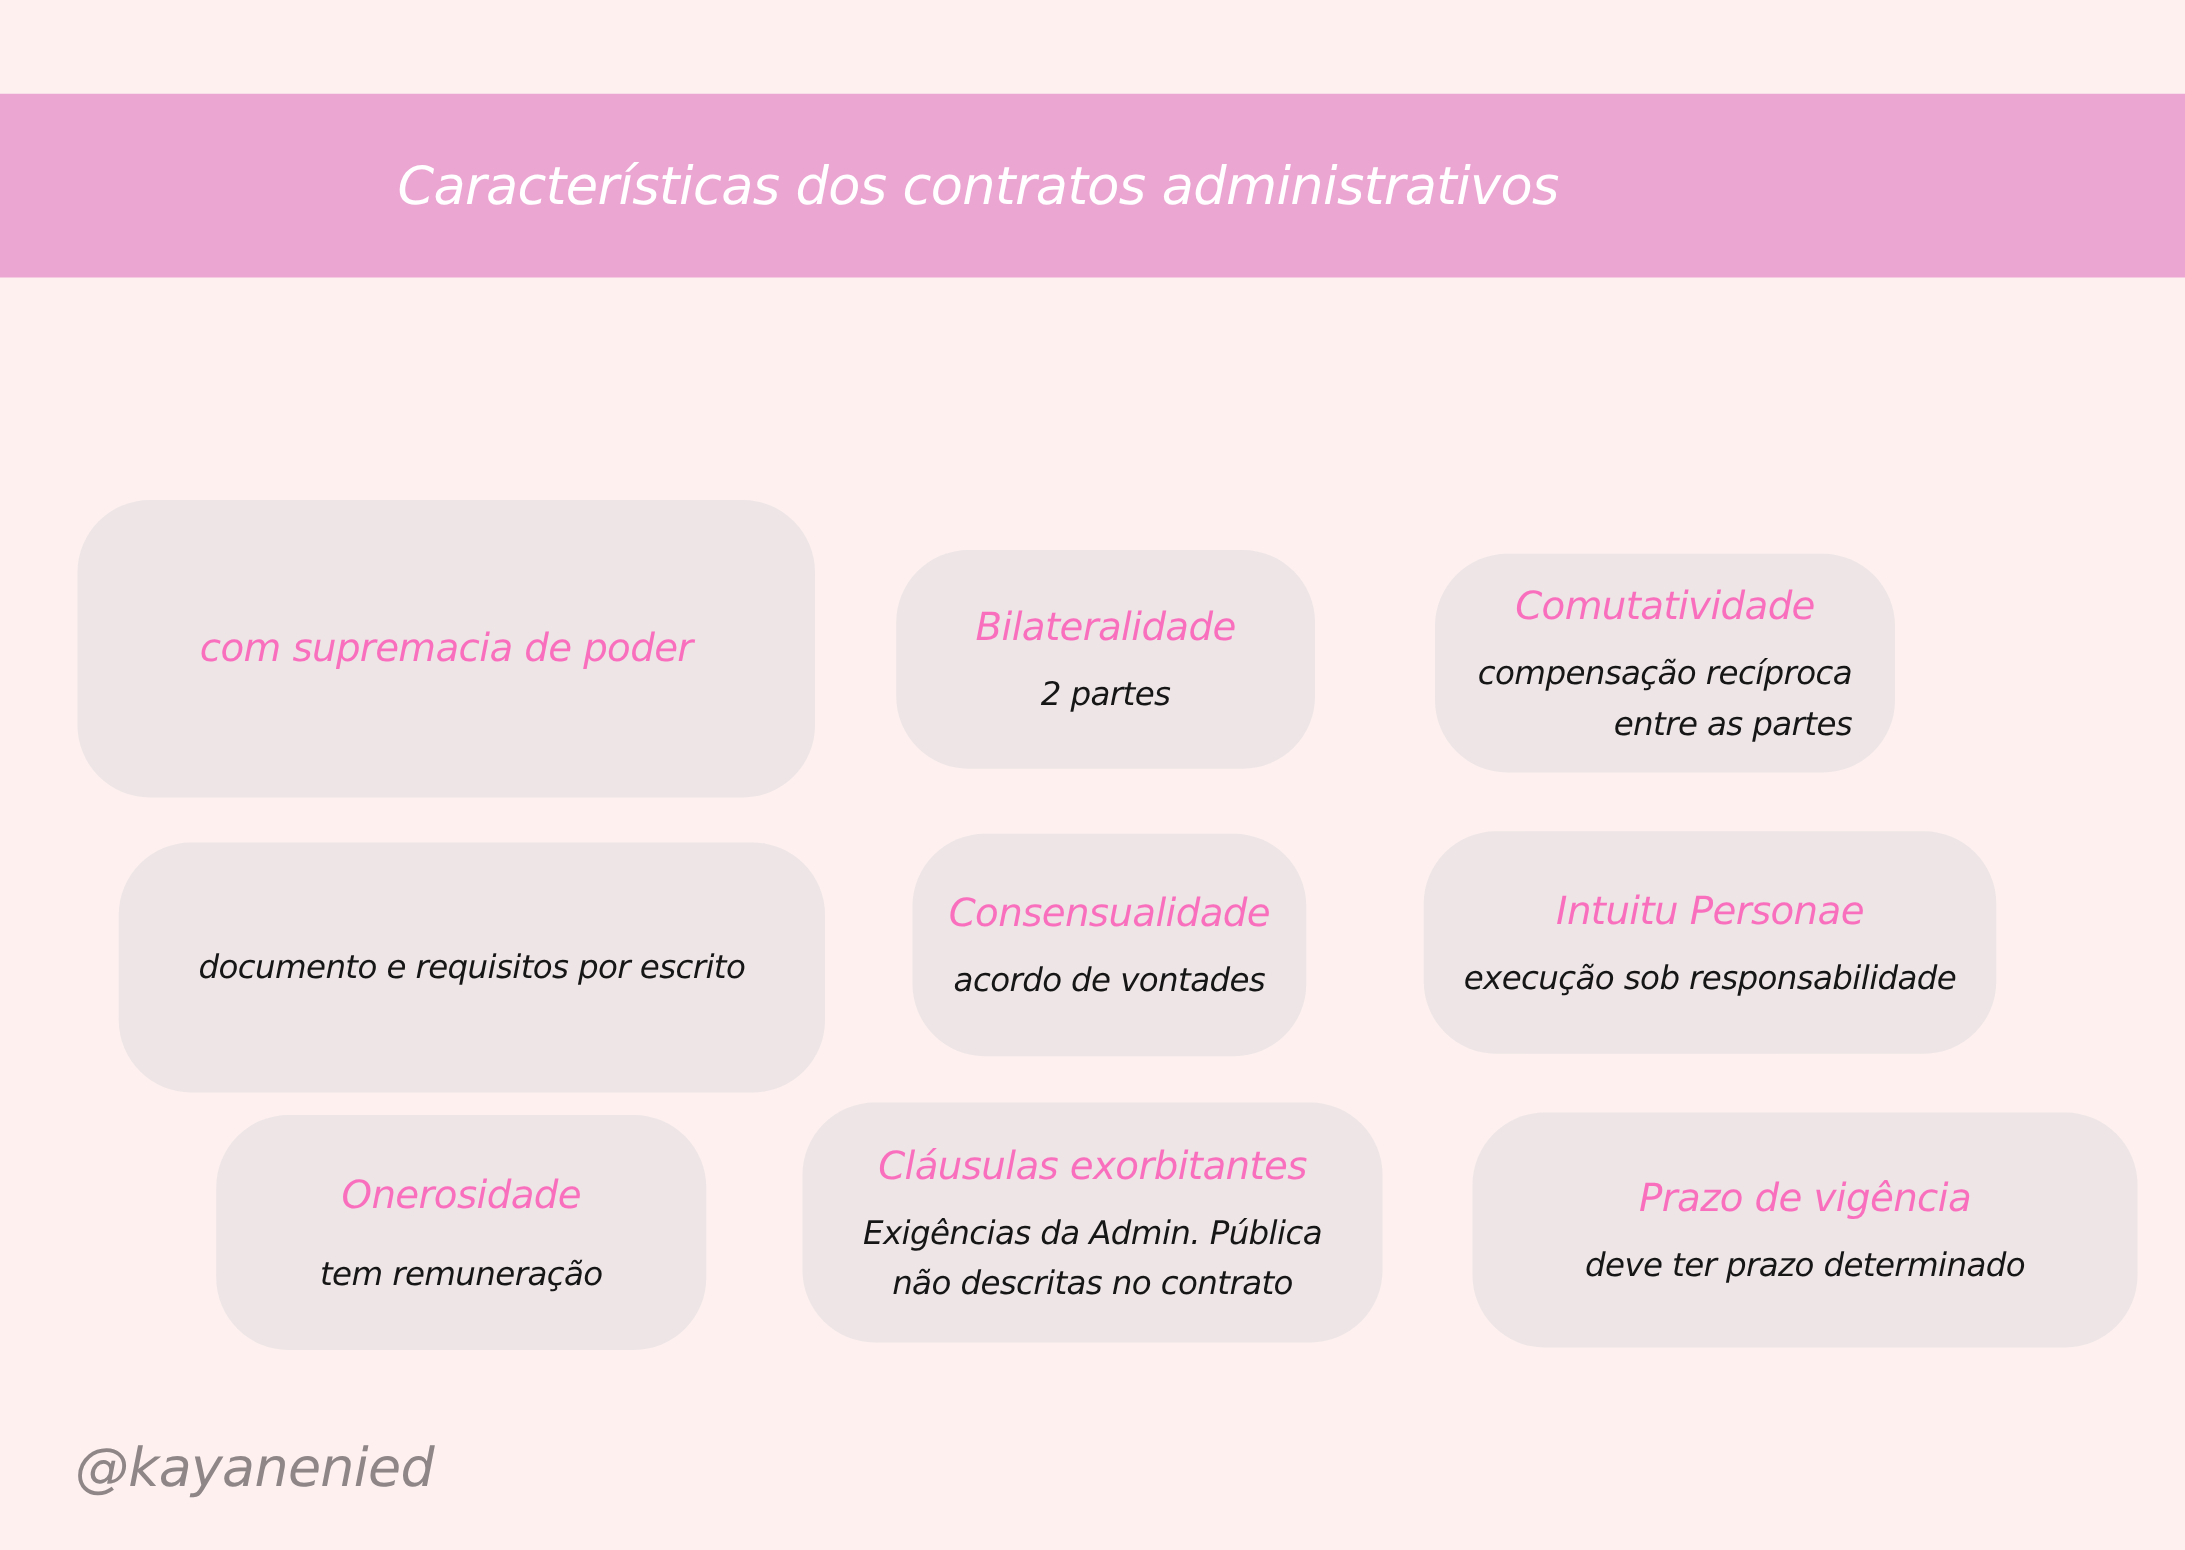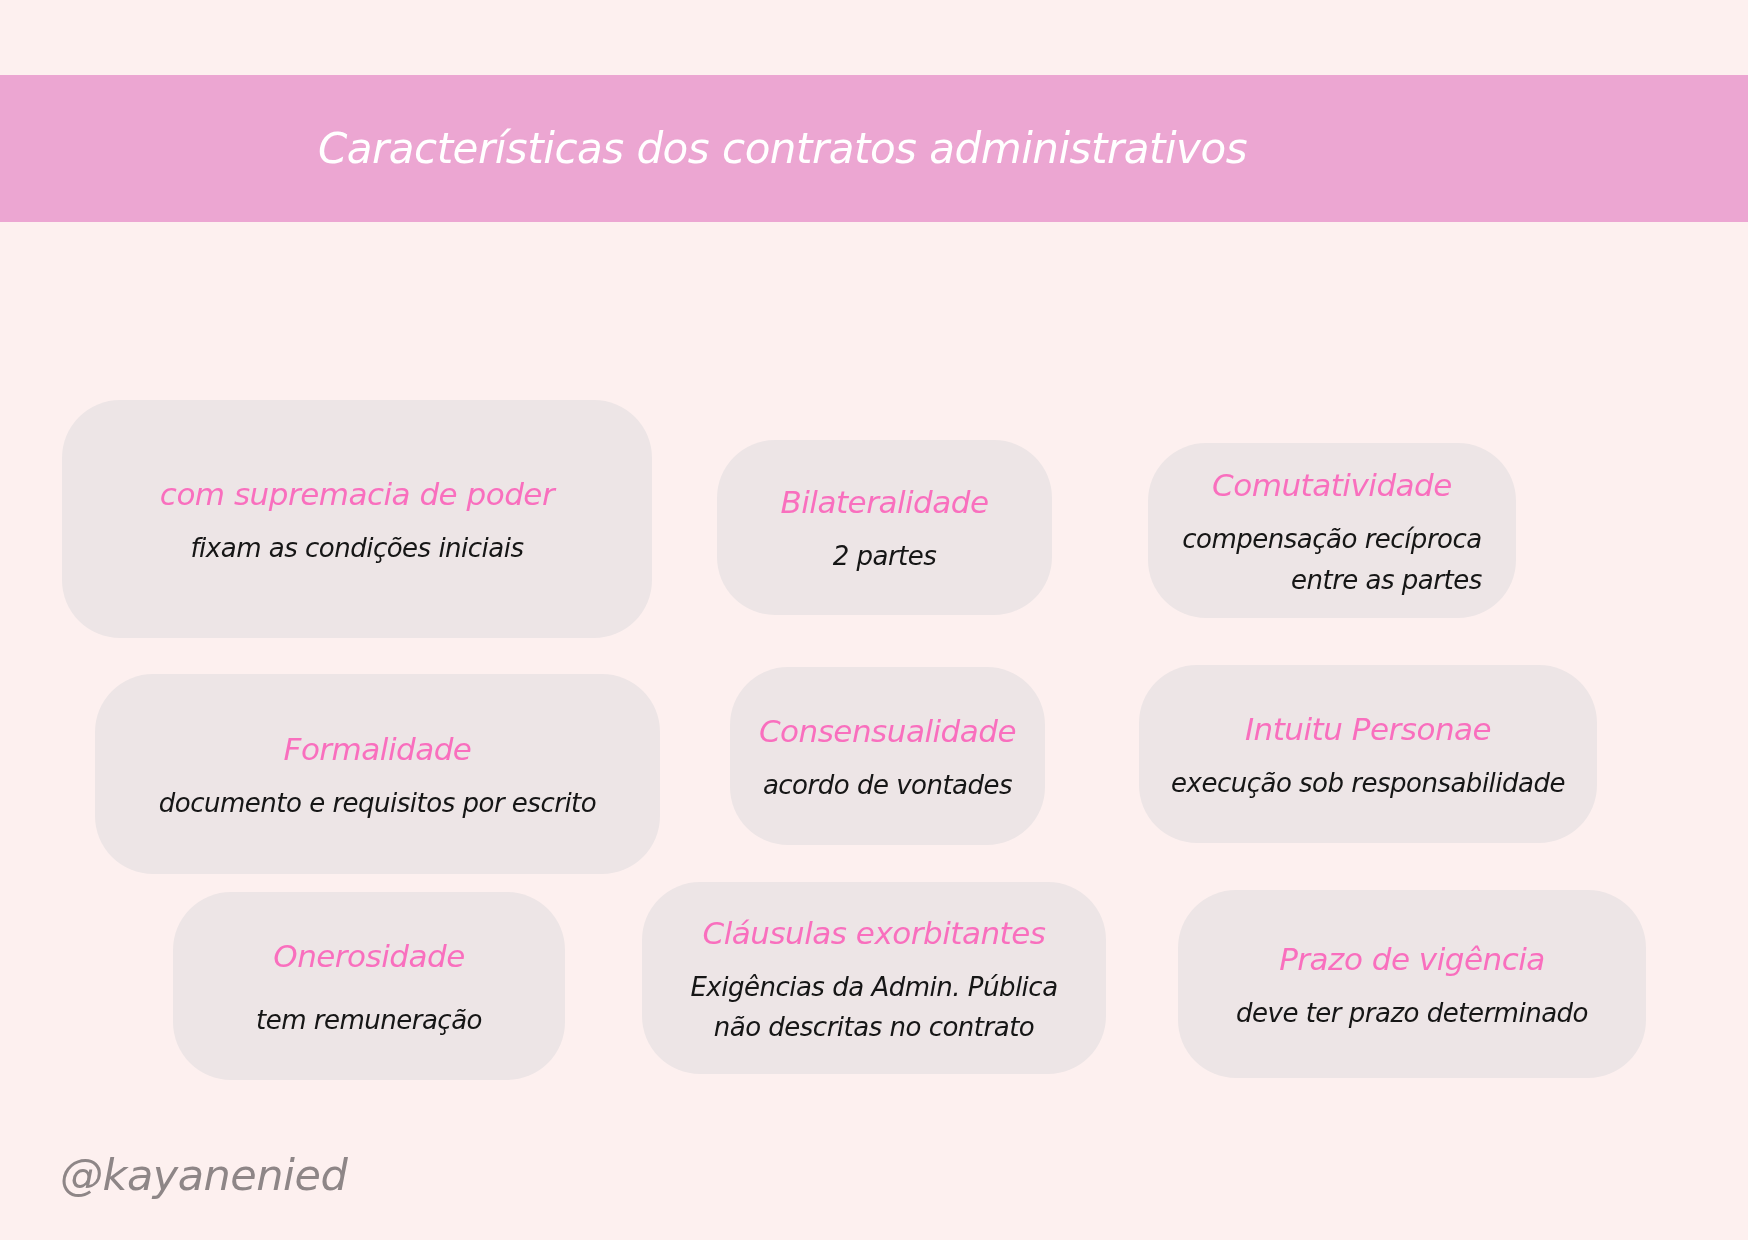--- a/index.html
+++ b/index.html
@@ -85,21 +85,21 @@
   .line{ display:block; white-space:nowrap; }
 
   .card-1{ left:62px;   top:400px; width:590px; height:238px; }
   .card-2{ left:717px;  top:440px; width:335px; height:175px; }
   .card-3{ left:1148px; top:443px; width:368px; height:175px;text-align:right; }
   .card-4{ left:95px;   top:674px; width:565px; height:200px; }
   .card-5{ left:730px;  top:667px; width:315px; height:178px; }
   .card-6{ left:1139px; top:665px; width:458px; height:178px; }
   .card-7{ left:173px;  top:892px; width:392px; height:188px;gap:20px; }
   .card-8{ left:642px;  top:882px; width:464px; height:192px; }
-  .card-9{ left:1178px; top:890px; width:468px; height:188px; }
+  .card-9{ left:1178px; top:890px; width:532px; height:188px; }
 
   
   .watermark{
     position:absolute;
     left:60px; top:1150px;
     color:#8e8687;
     font-size:43px;
     font-weight:500;
     letter-spacing:-0.5px;
   }
@@ -111,23 +111,20 @@
 
   <header class="banner">
     <h1 class="banner-title">Características dos contratos administrativos</h1>
   </header>
 
 
   <section class="card card-1">
     <div class="card-title">
       <span class="line">com supremacia de poder</span>
     </div>
-    <div class="card-body">
-      <span class="line">fixam as condições iniciais</span>
-    </div>
   </section>
 
   <section class="card card-2">
     <div class="card-title">
       <span class="line">Bilateralidade</span>
     </div>
     <div class="card-body">
       <span class="line">2 partes</span>
     </div>
   </section>
@@ -136,23 +133,20 @@
     <div class="card-title">
       <span class="line">Comutatividade</span>
     </div>
     <div class="card-body">
       <span class="line">compensação recíproca</span>
       <span class="line">entre as partes</span>
     </div>
   </section>
 
   <section class="card card-4">
-    <div class="card-title">
-      <span class="line">Formalidade</span>
-    </div>
     <div class="card-body">
       <span class="line">documento e requisitos por escrito</span>
     </div>
   </section>
 
   <section class="card card-5">
     <div class="card-title">
       <span class="line">Consensualidade</span>
     </div>
     <div class="card-body">

